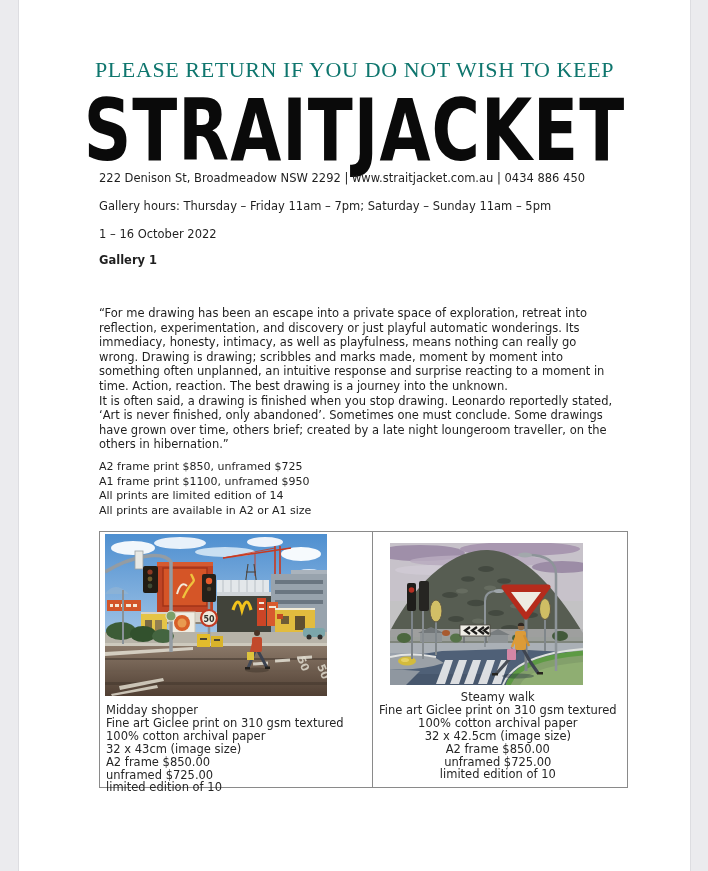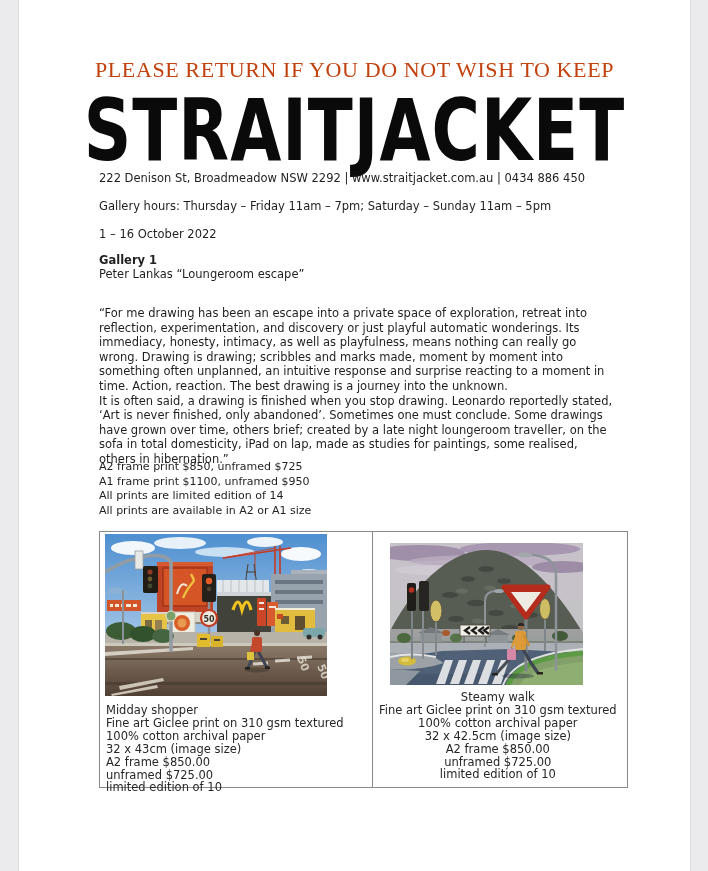--- a/index.html
+++ b/index.html
@@ -9,21 +9,21 @@
     font-family:"DejaVu Sans","Liberation Sans",sans-serif;
     color: var(--text-color, #1f1f1f);
   }
   .strip { position:absolute; top:0; bottom:0; background: var(--margin-strip, #ebebee); }
   .strip.left  { left:0; width:18px; border-right:1px solid #dddde1; }
   .strip.right { right:0; width:17px; border-left:1px solid #dddde1; }
 
   .notice {
     position:absolute; top:57px; left:18px; right:17px; text-align:center;
     font-family:"Liberation Serif","DejaVu Serif",serif;
-    font-size:22px; letter-spacing:0.6px; color:#c2410c; white-space:pre;
+    font-size:22px; letter-spacing:0.6px; color:#0f766e; white-space:pre;
   }
   .big-title {
     position:absolute; top:88px; left:18px; right:17px; text-align:center;
     font-size:66px; font-weight:bold; line-height:66px; letter-spacing:1px;
     color:#0a0a0a; transform:scaleY(1.3); transform-origin:50% 0; white-space:pre;
   }
   .tline { position:absolute; left:99px; font-size:11.5px; white-space:pre; }
   .contact { top:171px; }
   .hours   { top:199px; }
   .dates   { top:227px; font-weight:normal; }
@@ -56,33 +56,31 @@
   <div class="strip left"></div>
   <div class="strip right"></div>
 
   <div class="notice">PLEASE RETURN IF YOU DO NOT WISH TO KEEP</div>
   <div class="big-title">STRAITJACKET</div>
 
   <div class="tline contact">222 Denison St, Broadmeadow NSW 2292 | www.straitjacket.com.au | 0434 886 450</div>
   <div class="tline hours">Gallery hours: Thursday – Friday 11am – 7pm; Saturday – Sunday 11am – 5pm</div>
   <div class="tline dates">1 – 16 October 2022</div>
   <div class="tline gallery-label">Gallery 1</div>
-  <div class="tline artist-line">Peter Lankas “Loungeroom escape”</div>
 
   <div class="statement">
     <div>“For me drawing has been an escape into a private space of exploration, retreat into</div>
     <div>reflection, experimentation, and discovery or just playful automatic wonderings. Its</div>
     <div>immediacy, honesty, intimacy, as well as playfulness, means nothing can really go</div>
     <div>wrong. Drawing is drawing; scribbles and marks made, moment by moment into</div>
     <div>something often unplanned, an intuitive response and surprise reacting to a moment in</div>
     <div>time. Action, reaction. The best drawing is a journey into the unknown.</div>
     <div>It is often said, a drawing is finished when you stop drawing. Leonardo reportedly stated,</div>
     <div>‘Art is never finished, only abandoned’. Sometimes one must conclude. Some drawings</div>
     <div>have grown over time, others brief; created by a late night loungeroom traveller, on the</div>
-    <div>sofa in total domesticity, iPad on lap, made as studies for paintings, some realised,</div>
     <div>others in hibernation.”</div>
   </div>
 
   <div class="pricing">
     <div>A2 frame print $850, unframed $725</div>
     <div>A1 frame print $1100, unframed $950</div>
     <div>All prints are limited edition of 14</div>
     <div>All prints are available in A2 or A1 size</div>
   </div>
 

